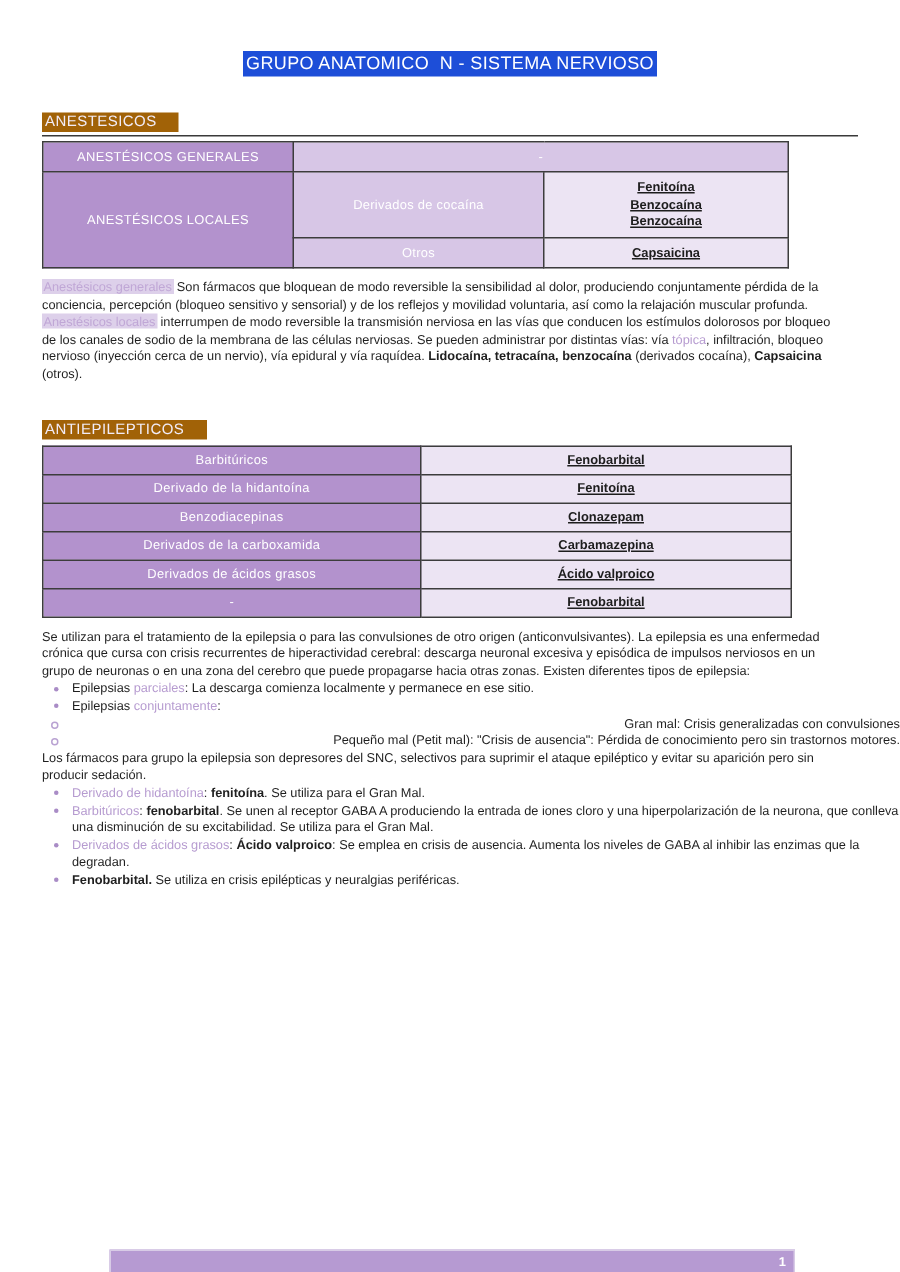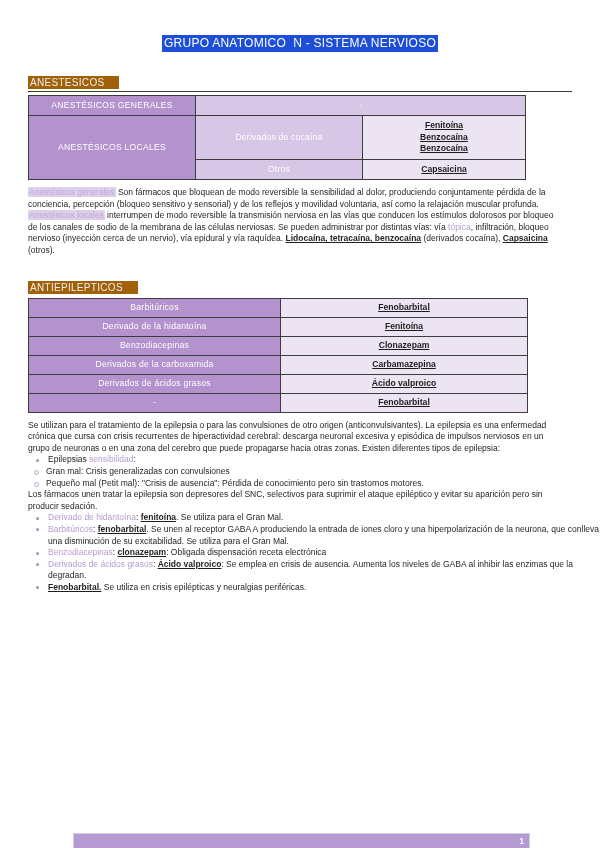--- a/index.html
+++ b/index.html
@@ -106,21 +106,21 @@
   }
   .body-block p { margin: 0; }
 
   .term-hl {
     background: #ddd0ea;
     color: #c0a7d6;
     padding: 0 1px;
   }
   .term-lav { color: #b69bd0; text-align: right; }
   .u  { text-decoration: underline; }
-  .ub { text-decoration: underline; font-weight: 700; text-align: center; }
+  .ub { font-weight: 700; text-align: center; }
 
   
   ul.lvl1, ul.lvl2 { margin: 0; padding: 0; list-style: none; }
   ul.lvl1 > li {
     position: relative;
     margin-left: 34px;
     padding-left: 14px;
     line-height: 11.6px;
   }
   ul.lvl1 > li::before {
@@ -129,20 +129,21 @@
     left: 2px; top: 4.5px;
     width: 3px; height: 3px;
     background: #a98cc6;
     border-radius: 50%;
   }
   ul.lvl2 > li {
     position: relative;
     margin-left: 32px;
     padding-left: 14px;
     line-height: 11.6px;
+    text-align: right;
   }
   ul.lvl2 > li::before {
     content: "";
     position: absolute;
     left: 2px; top: 4px;
     width: 3.2px; height: 3.2px;
     border: 0.9px solid #b9a2d2;
     border-radius: 50%;
     background: transparent;
   }
@@ -250,36 +251,36 @@
         <td class="val"><span class="u">Fenobarbital</span></td>
       </tr>
     </tbody>
   </table>
 
   <div class="body-block">
     <p>Se utilizan para el tratamiento de la epilepsia o para las convulsiones de otro origen (anticonvulsivantes). La epilepsia es una enfermedad crónica que cursa con crisis recurrentes de hiperactividad cerebral: descarga neuronal excesiva y episódica de impulsos nerviosos en un grupo de neuronas o en una zona del cerebro que puede propagarse hacia otras zonas. Existen diferentes tipos de epilepsia:</p>
   </div>
 
   <ul class="lvl1 body-block tight">
-    <li><span>Epilepsias </span><span class="term-lav">sensibilidad</span><span>:</span></li>
+    <li><span>Epilepsias </span><span class="term-lav">parciales</span><span>: La descarga comienza localmente y permanece en ese sitio.</span></li>
+    <li><span>Epilepsias </span><span class="term-lav">conjuntamente</span><span>:</span></li>
   </ul>
 
   <ul class="lvl2 body-block tight">
     <li>Gran mal: Crisis generalizadas con convulsiones</li>
     <li>Pequeño mal (Petit mal): "Crisis de ausencia": Pérdida de conocimiento pero sin trastornos motores.</li>
   </ul>
 
   <div class="body-block tight">
-    <p>Los fármacos unen tratar la epilepsia son depresores del SNC, selectivos para suprimir el ataque epiléptico y evitar su aparición pero sin producir sedación.</p>
+    <p>Los fármacos para grupo la epilepsia son depresores del SNC, selectivos para suprimir el ataque epiléptico y evitar su aparición pero sin producir sedación.</p>
   </div>
 
   <ul class="lvl1 body-block tight">
     <li><span class="term-lav">Derivado de hidantoína</span><span>: </span><span class="ub">fenitoína</span><span>. Se utiliza para el Gran Mal.</span></li>
     <li><span class="term-lav">Barbitúricos</span><span>: </span><span class="ub">fenobarbital</span><span>. Se unen al receptor GABA A produciendo la entrada de iones cloro y una hiperpolarización de la neurona, que conlleva una disminución de su excitabilidad. Se utiliza para el Gran Mal.</span></li>
-    <li><span class="term-lav">Benzodiacepinas</span><span>: </span><span class="ub">clonazepam</span><span>: Obligada dispensación receta electrónica</span></li>
     <li><span class="term-lav">Derivados de ácidos grasos</span><span>: </span><span class="ub">Ácido valproico</span><span>: Se emplea en crisis de ausencia. Aumenta los niveles de GABA al inhibir las enzimas que la degradan.</span></li>
     <li><span class="ub">Fenobarbital.</span><span> Se utiliza en crisis epilépticas y neuralgias periféricas.</span></li>
   </ul>
 
   <div class="footer-bar">
     <div class="footer-page">1</div>
   </div>
 
 </div>
 

